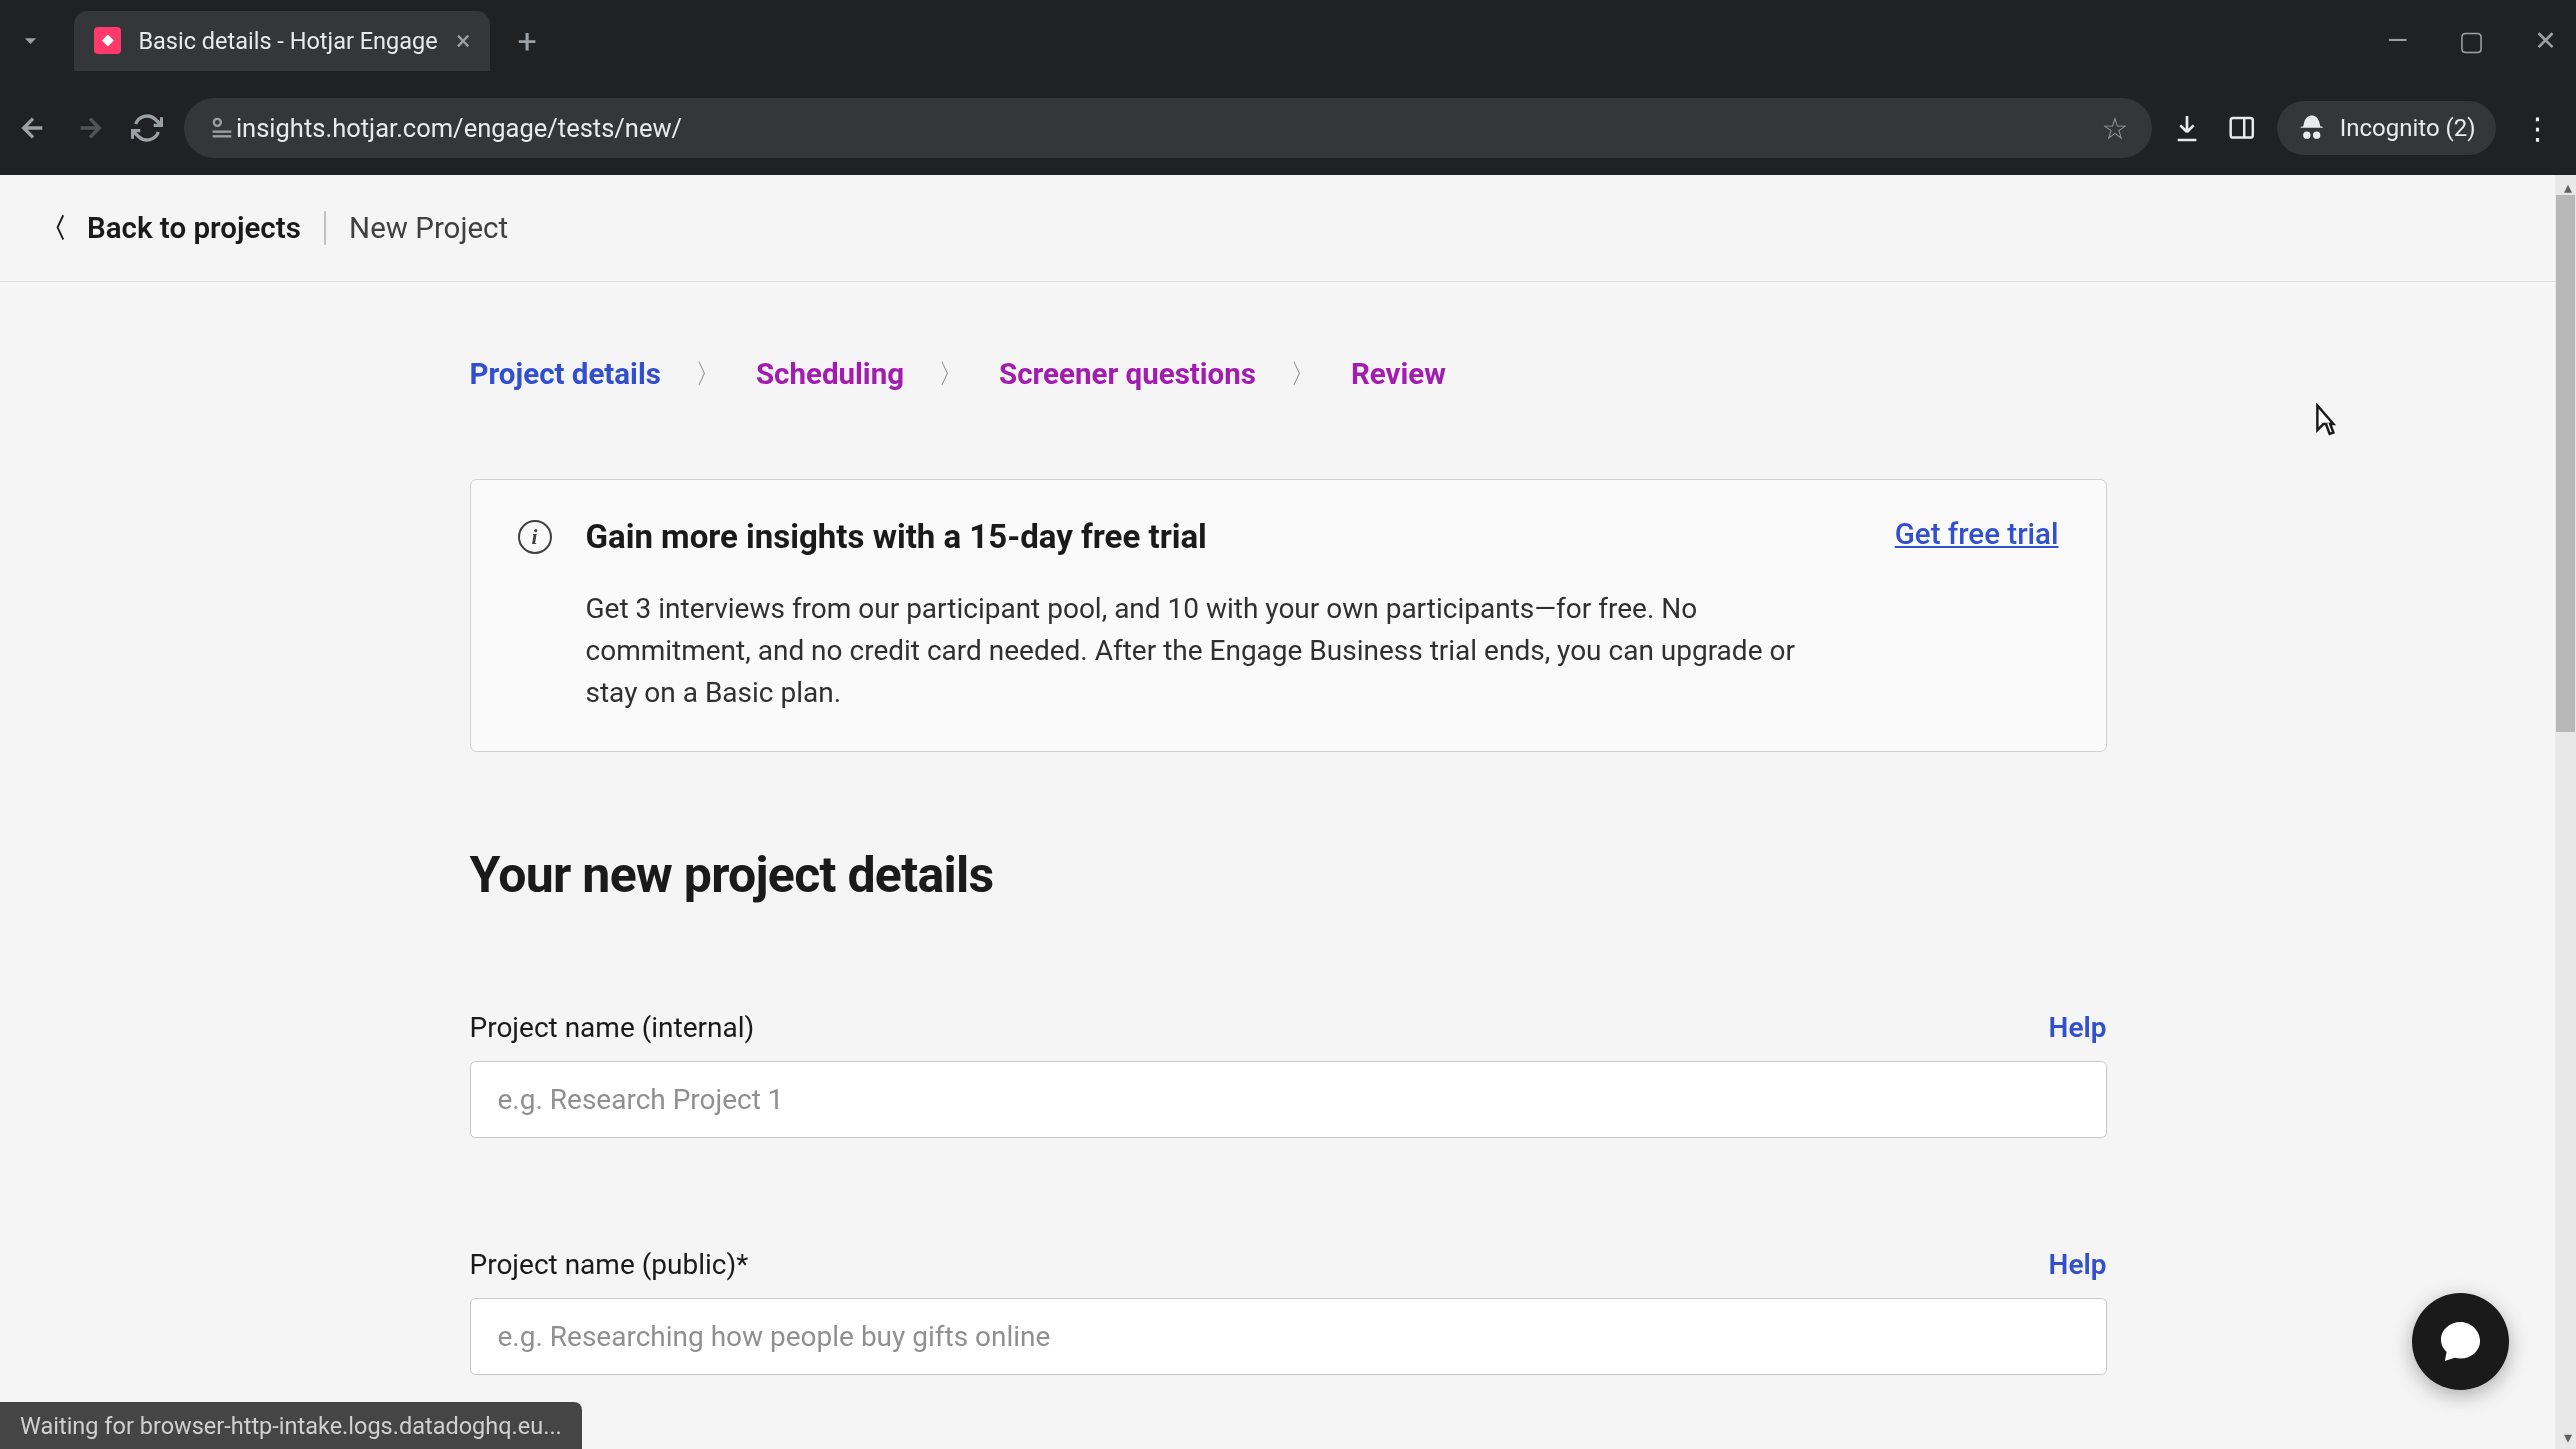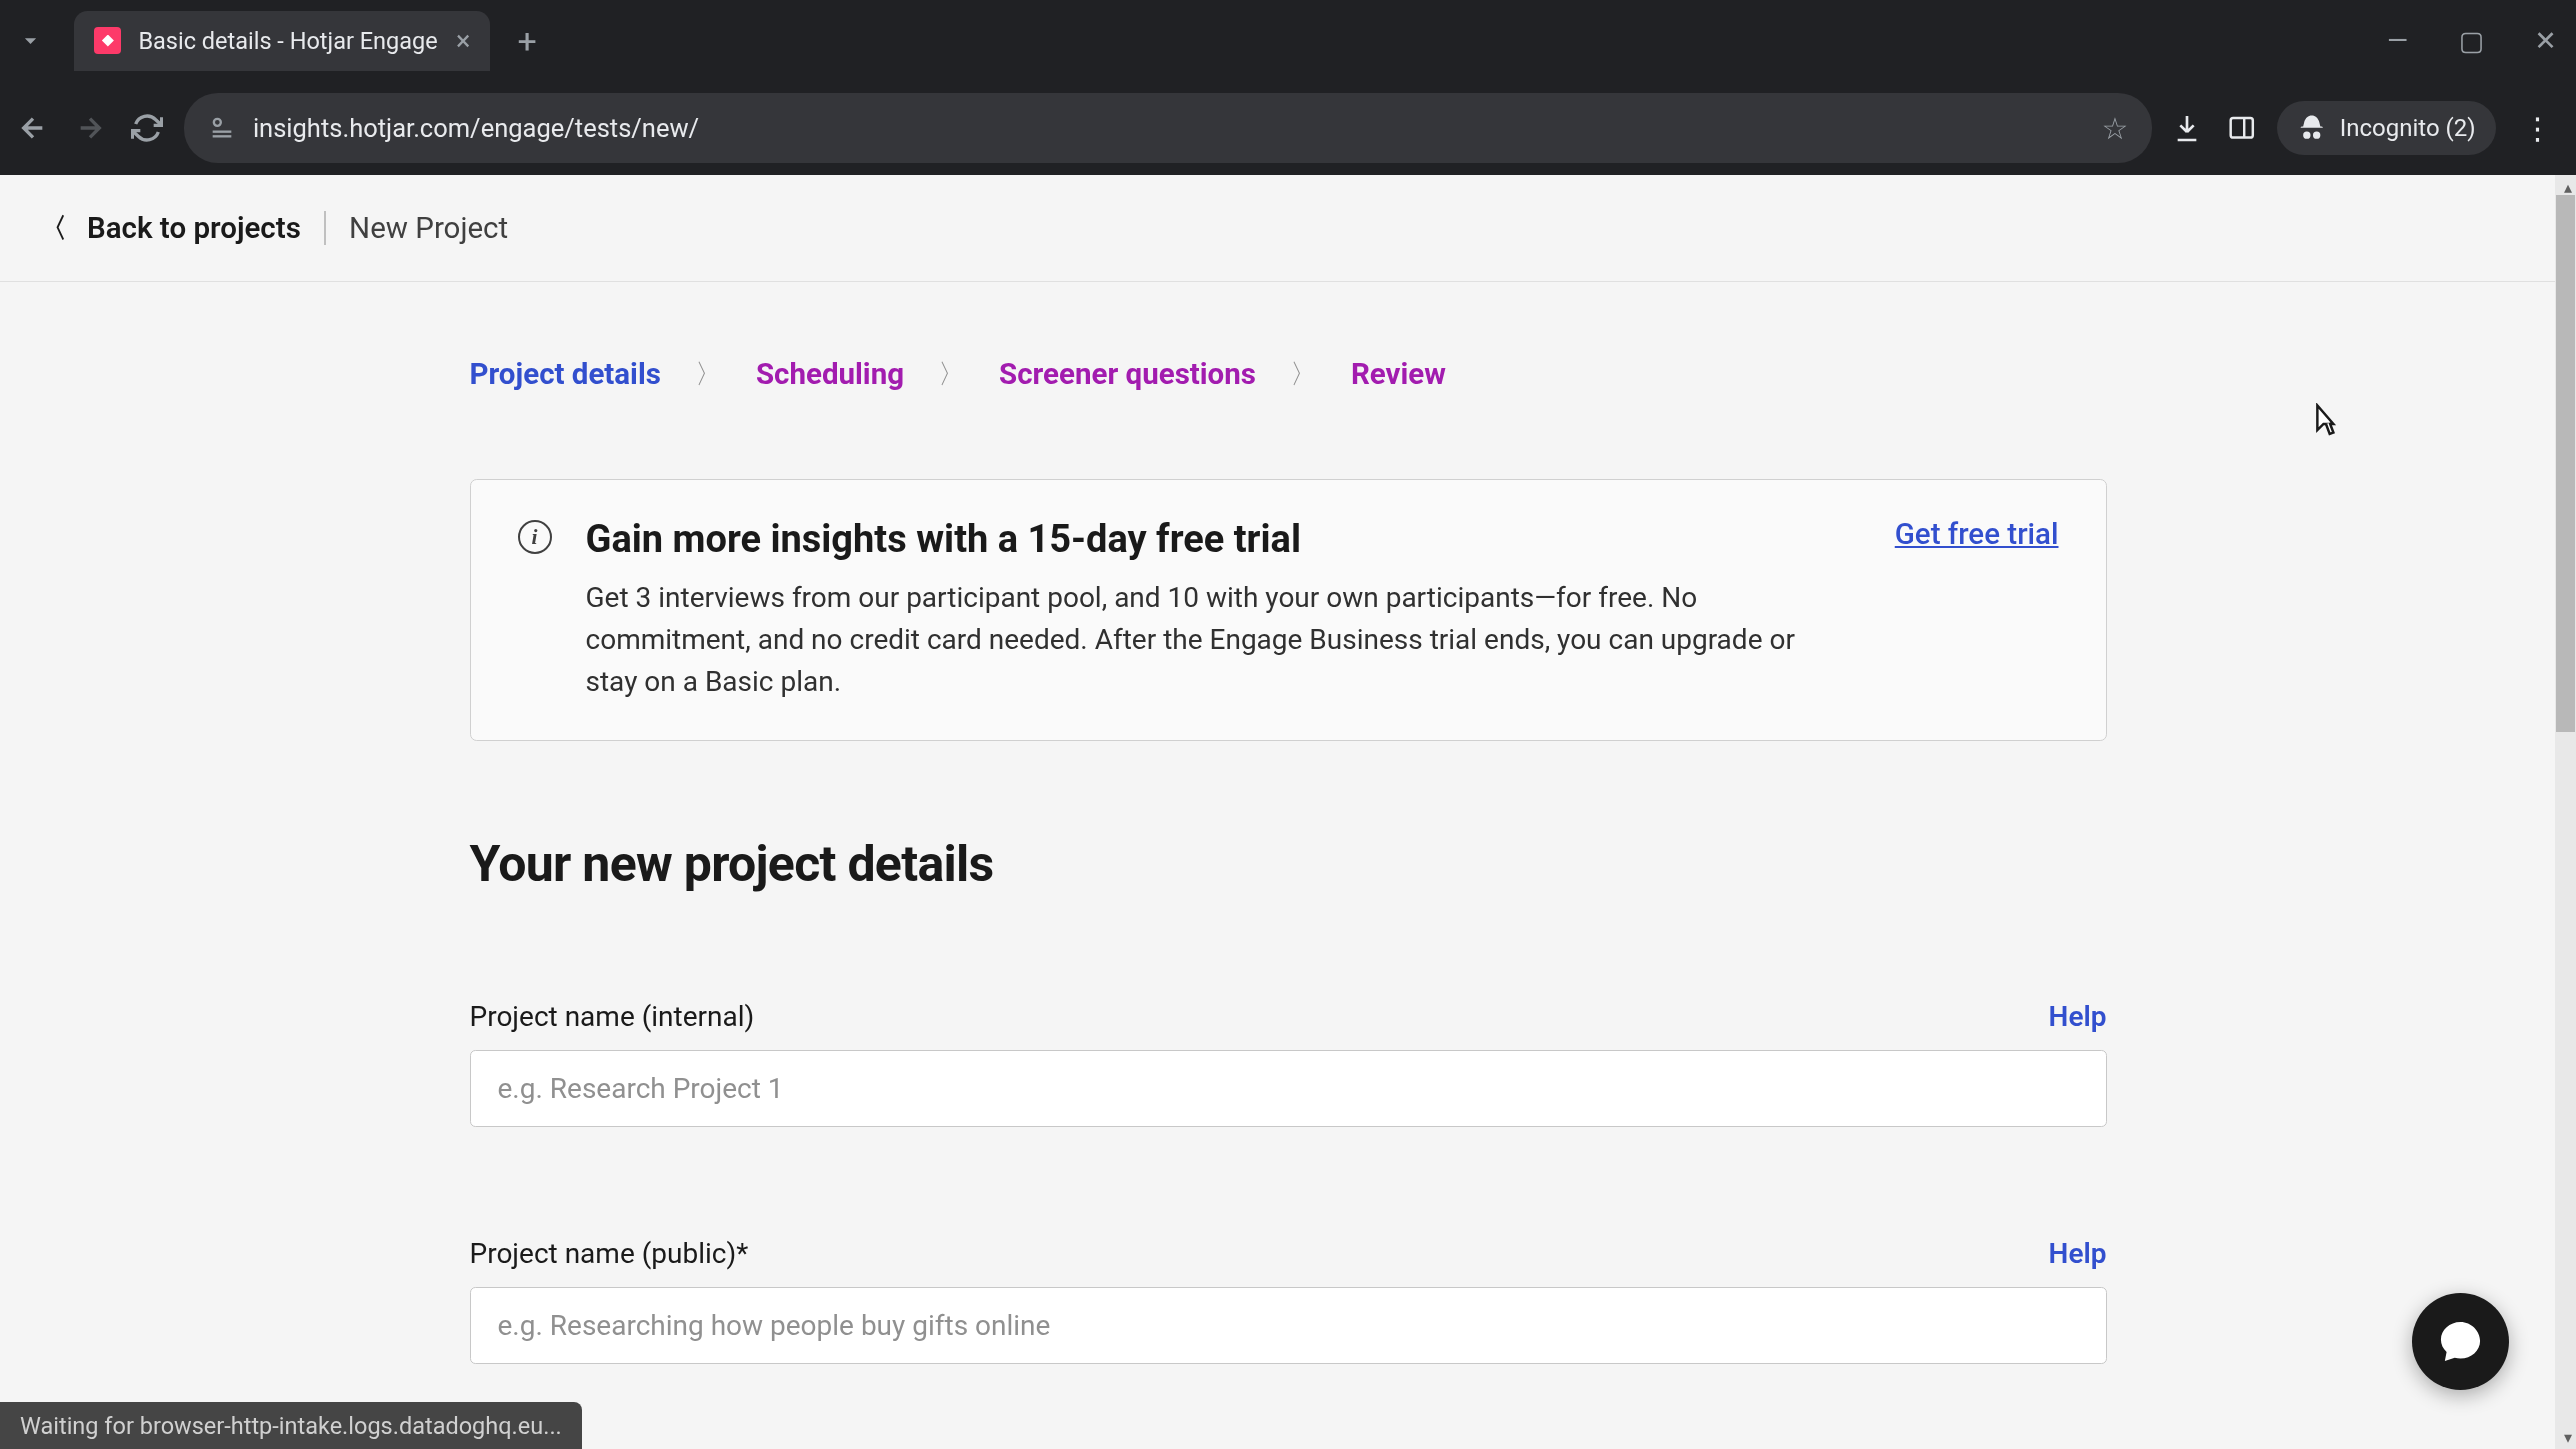--- a/index.html
+++ b/index.html
@@ -14,21 +14,21 @@
     .tab-title { color: #e8eaed; font-size: 23.5px; flex: 1; }
     .tab-close { color: #9aa0a6; font-size: 27px; margin-left: 13.4px; cursor: pointer; }
     .new-tab { color: #9aa0a6; font-size: 34px; margin-left: 27px; cursor: pointer; }
     .window-controls { margin-left: auto; display: flex; gap: 40px; color: #9aa0a6; font-size: 27px; }
     .window-controls span { cursor: pointer; width: 34px; text-align: center; }
     
     
     .address-row { background: #202124; height: 94px; display: flex; align-items: center; padding: 0 13.4px; gap: 17px; }
     .nav-btn { width: 40px; height: 40px; display: flex; align-items: center; justify-content: center; color: #9aa0a6; cursor: pointer; }
     .nav-btn svg { width: 32px; height: 32px; }
-    .address-bar { flex: 1; background: #35363a; height: 70px; border-radius: 34px; display: flex; align-items: center; padding: 0 23.5px; gap: 17px; }
+    .address-bar { flex: 1; background: #35363a; height: 60px; border-radius: 34px; display: flex; align-items: center; padding: 0 23.5px; }
     .site-info { color: #9aa0a6; }
     .url { color: #e8eaed; font-size: 25.5px; flex: 1; }
     .star-icon { color: #9aa0a6; font-size: 30px; cursor: pointer; }
     .toolbar-icon { width: 37px; height: 37px; display: flex; align-items: center; justify-content: center; color: #e8eaed; cursor: pointer; }
     .incognito-badge { background: #35363a; height: 54px; border-radius: 27px; display: flex; align-items: center; padding: 0 20px; gap: 13.4px; color: #e8eaed; font-size: 24px; }
     .menu-dots { color: #e8eaed; font-size: 30px; cursor: pointer; padding: 0 10px; }
     
     
     .page { background: #f5f5f5; height: calc(1449px - 174px); position: relative; overflow: hidden; }
     .scrollbar-track { position: absolute; right: 0; top: 0; width: 21.5px; height: 100%; background: #e8e8e8; }
@@ -48,21 +48,21 @@
     
     .steps { display: flex; align-items: center; gap: 34px; margin-bottom: 87px; }
     .step { font-size: 29.5px; color: #a21caf; font-weight: 700; }
     .step.active { color: #324fce; font-weight: 700; }
     .step-chevron { color: #909090; font-size: 27px; }
     
     
     .info-banner { background: #fafafa; border: 1.3px solid #d0d0d0; border-radius: 6.7px; padding: 37px 47px; display: flex; gap: 34px; margin-bottom: 94px; }
     .info-icon { width: 34px; height: 34px; border: 2.3px solid #404040; border-radius: 50%; display: flex; align-items: center; justify-content: center; font-size: 21.5px; font-weight: 700; color: #404040; flex-shrink: 0; font-family: Georgia, serif; font-style: italic; margin-top: 3.4px; }
     .info-content { flex: 1; }
-    .info-title { font-size: 38px; font-weight: 700; color: #1a1a1a; margin-bottom: 16px; }
+    .info-title { font-size: 33px; font-weight: 700; color: #1a1a1a; margin-bottom: 32px; }
     .info-text { font-size: 28px; color: #303030; line-height: 1.5; }
     .info-link { color: #324fce; font-size: 29.5px; text-decoration: underline; font-weight: 500; cursor: pointer; white-space: nowrap; margin-left: 27px; }
     
     
     .section-heading { font-size: 50px; font-weight: 700; color: #1a1a1a; margin-bottom: 107px; letter-spacing: -0.7px; }
     .subsection-heading { font-size: 34px; font-weight: 700; color: #1a1a1a; margin-bottom: 47px; }
     
     
     .field-group { margin-bottom: 110px; }
     .field-label-row { display: flex; justify-content: space-between; align-items: center; margin-bottom: 17px; }

